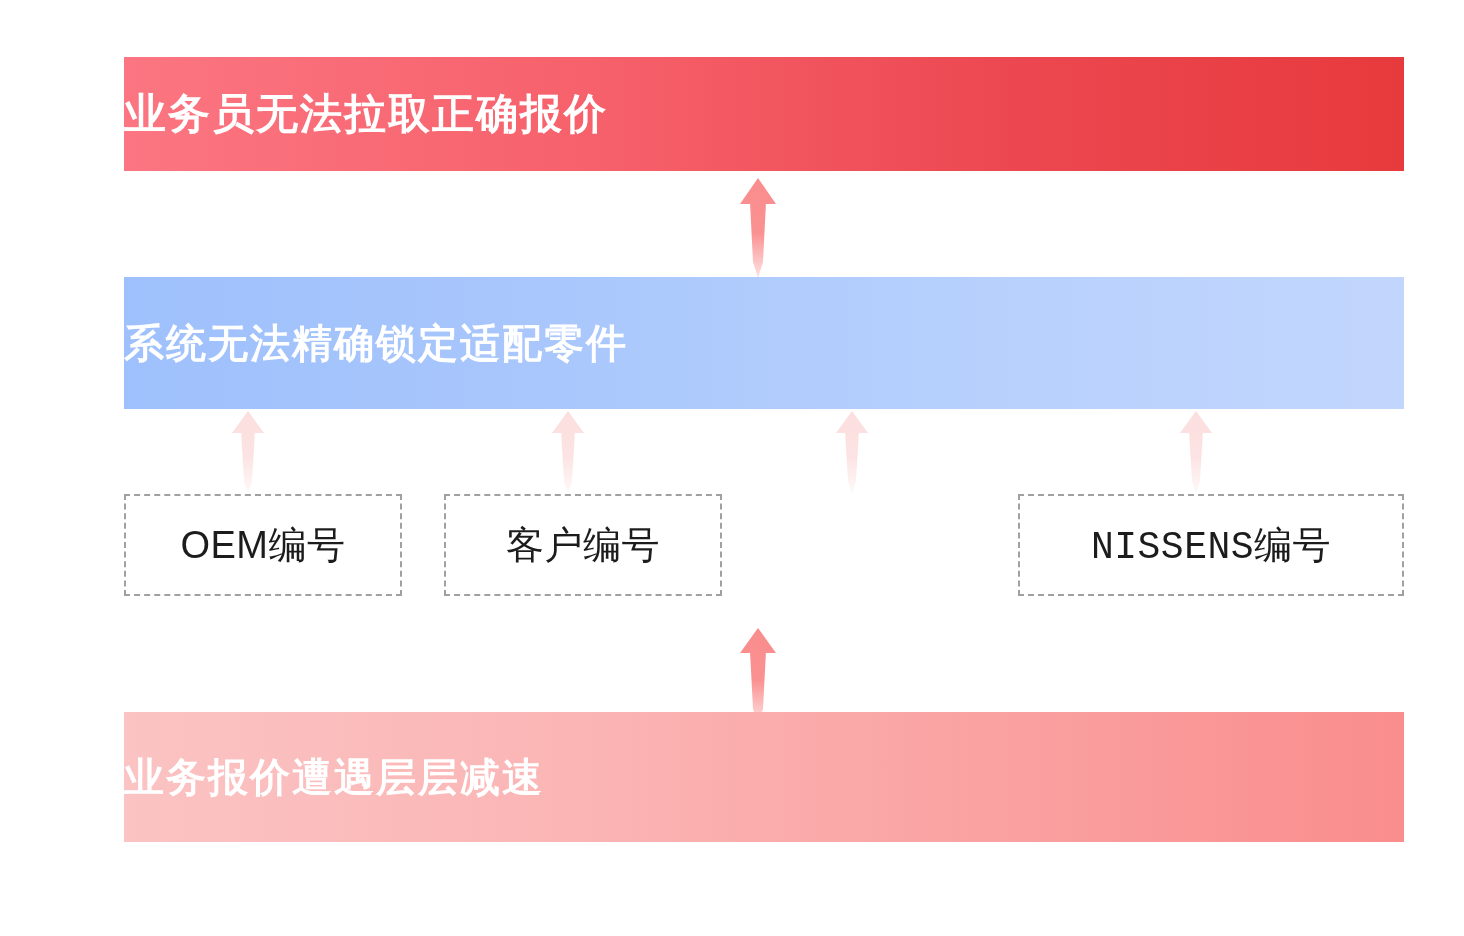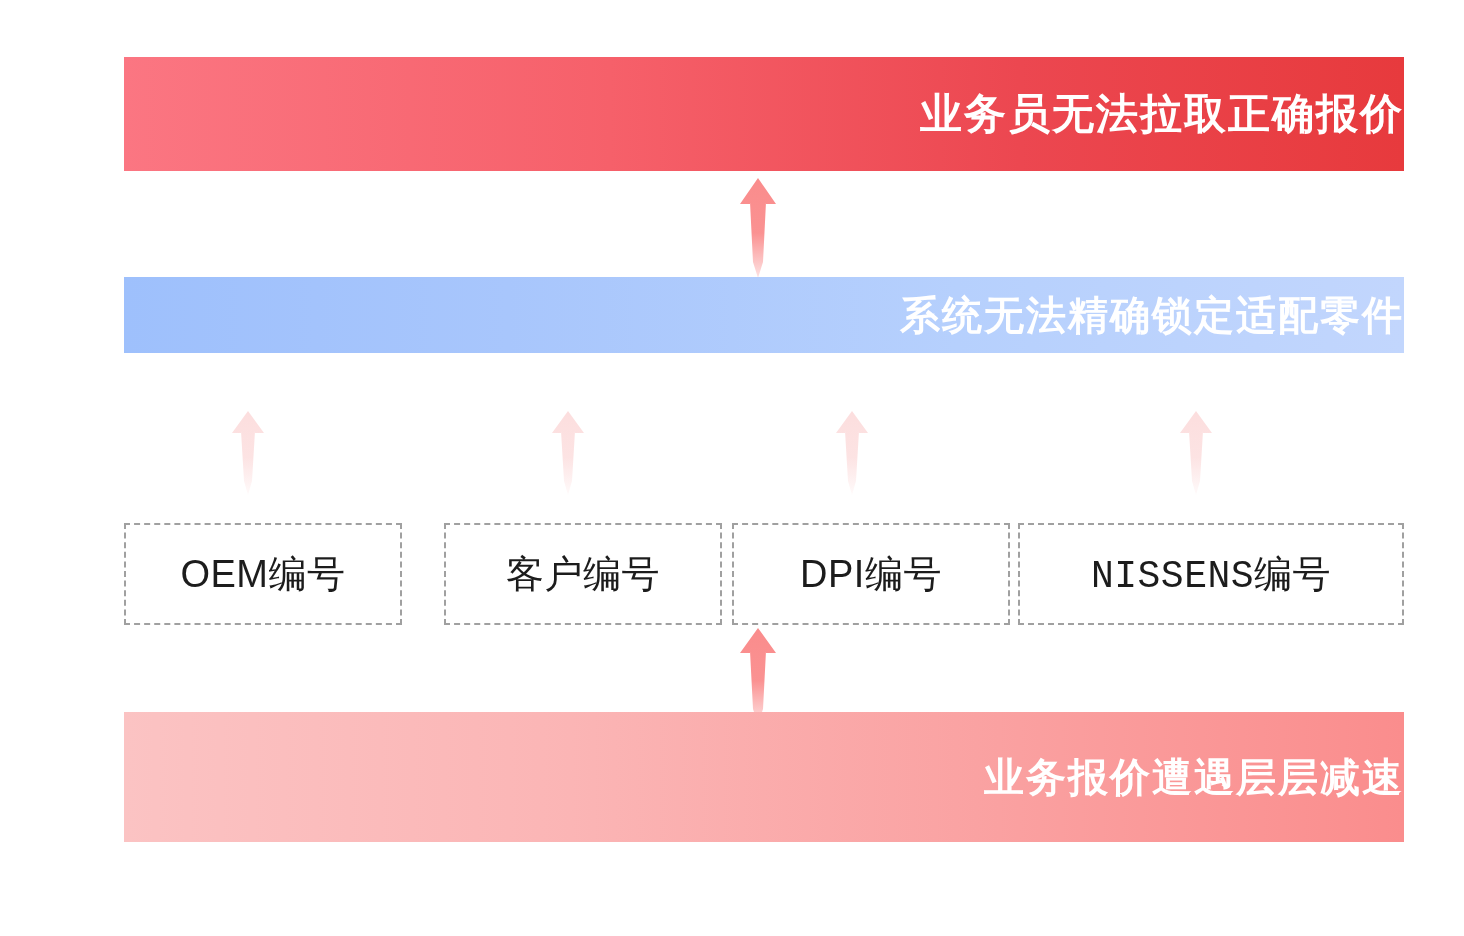--- a/index.html
+++ b/index.html
@@ -20,21 +20,21 @@
     background: #ffffff;
   }
 
   
   .bar {
     position: absolute;
     left: 124px;
     width: 1280px;
     display: flex;
     align-items: center;
-    justify-content: flex-end;
+    justify-content: flex-start;
     box-sizing: border-box;
   }
   .bar-label {
     font-weight: 700;
     color: #ffffff;
     letter-spacing: 2px;
     white-space: nowrap;
     line-height: 1;
   }
 
@@ -42,41 +42,41 @@
     top: 57px;
     height: 114px;
     background: linear-gradient(90deg, #fb7682 0%, #f6606a 38%, #ec4750 70%, #e73a3d 100%);
   }
   #bar-top .bar-label {
     font-size: 42px;
   }
 
   #bar-middle {
     top: 277px;
-    height: 76px;
+    height: 132px;
     background: linear-gradient(90deg, #9ec0fc 0%, #a8c6fc 30%, #b6d0fd 65%, #c2d6fd 100%);
   }
   #bar-middle .bar-label {
     font-size: 40px;
   }
 
   #bar-bottom {
     top: 712px;
     height: 130px;
     background: linear-gradient(90deg, #fbc3c3 0%, #fbb5b5 35%, #faa0a0 70%, #fa8d8d 100%);
   }
   #bar-bottom .bar-label {
     font-size: 40px;
   }
 
   
   #items-row {
     position: absolute;
     left: 124px;
-    top: 523px;
+    top: 494px;
     width: 1280px;
     height: 102px;
   }
   .item-box {
     position: absolute;
     top: 0;
     height: 102px;
     box-sizing: border-box;
     border: 2px dashed #a0a0a0;
     display: flex;
@@ -189,23 +189,20 @@
     </svg>
   </div>
 
   <div id="items-row">
     <div class="item-box" id="item-0">
       <span class="item-label">OEM编号</span>
     </div>
     <div class="item-box" id="item-1">
       <span class="item-label">客户编号</span>
     </div>
-    <div class="item-box" id="item-2">
-      <span class="item-label">DPI编号</span>
-    </div>
     <div class="item-box" id="item-3">
       <span class="item-label">NISSENS编号</span>
     </div>
   </div>
 
   <div class="arrow" id="arrow-bottom-to-items">
     <svg width="50" height="96" viewBox="0 0 50 96" aria-hidden="true">
       <defs>
         <linearGradient id="gradStrong2" x1="0" y1="1" x2="0" y2="0">
           <stop offset="0%" stop-color="#fa8c8c" stop-opacity="0.25"></stop>

